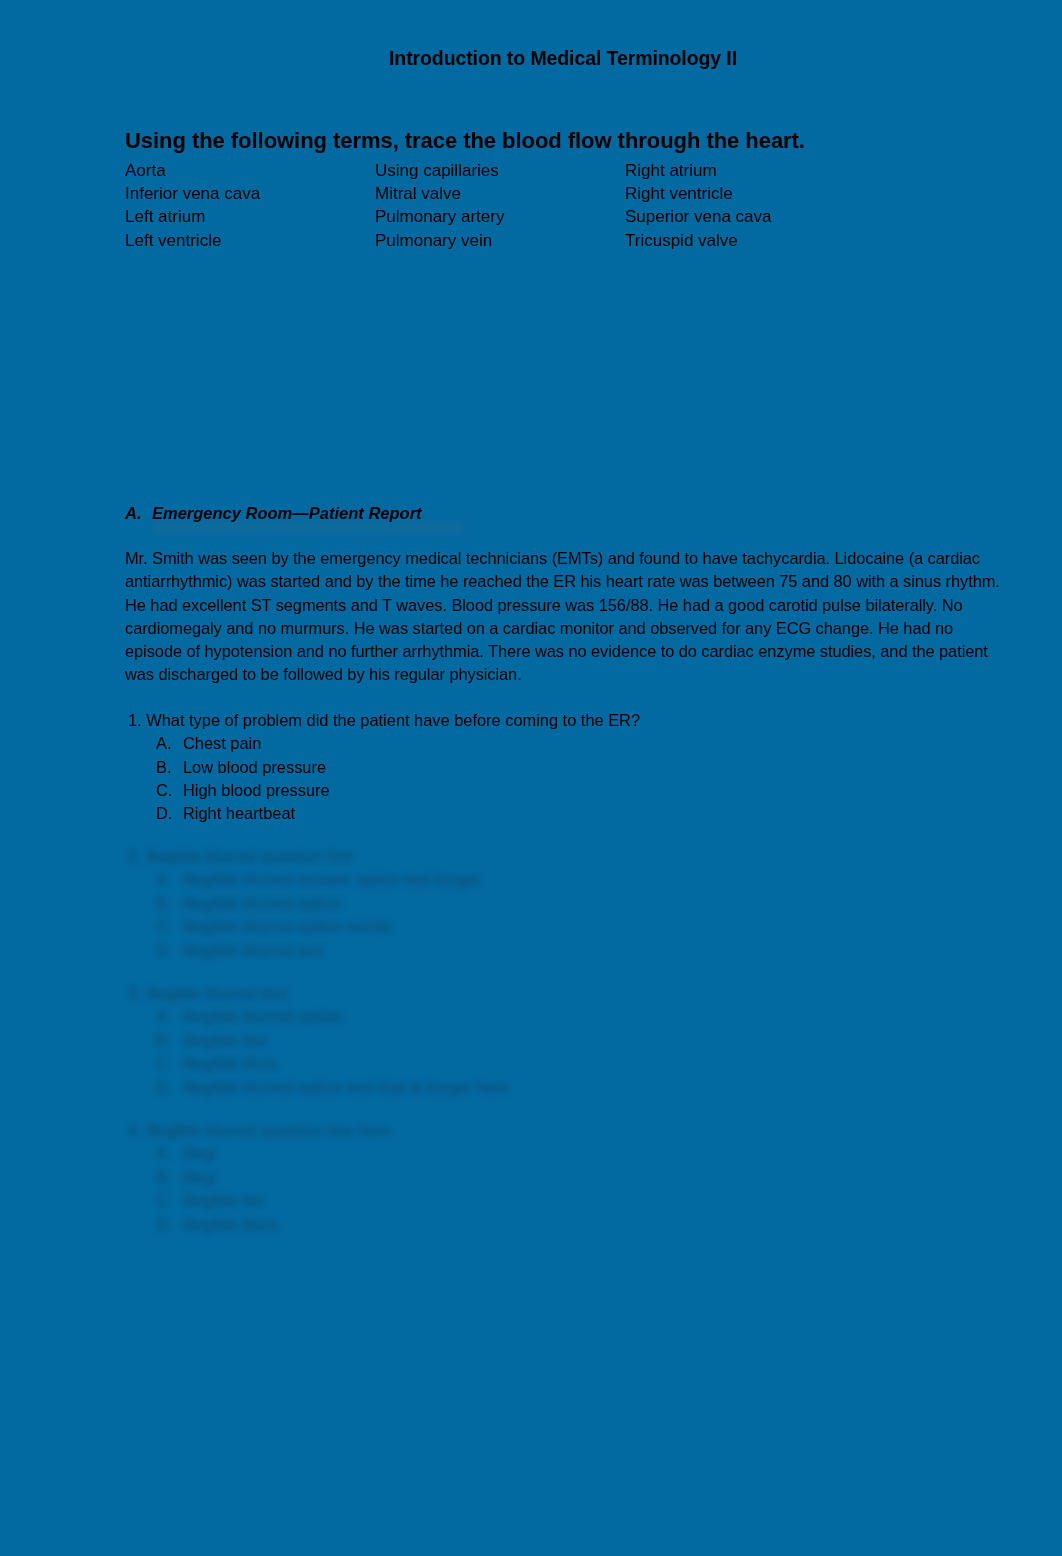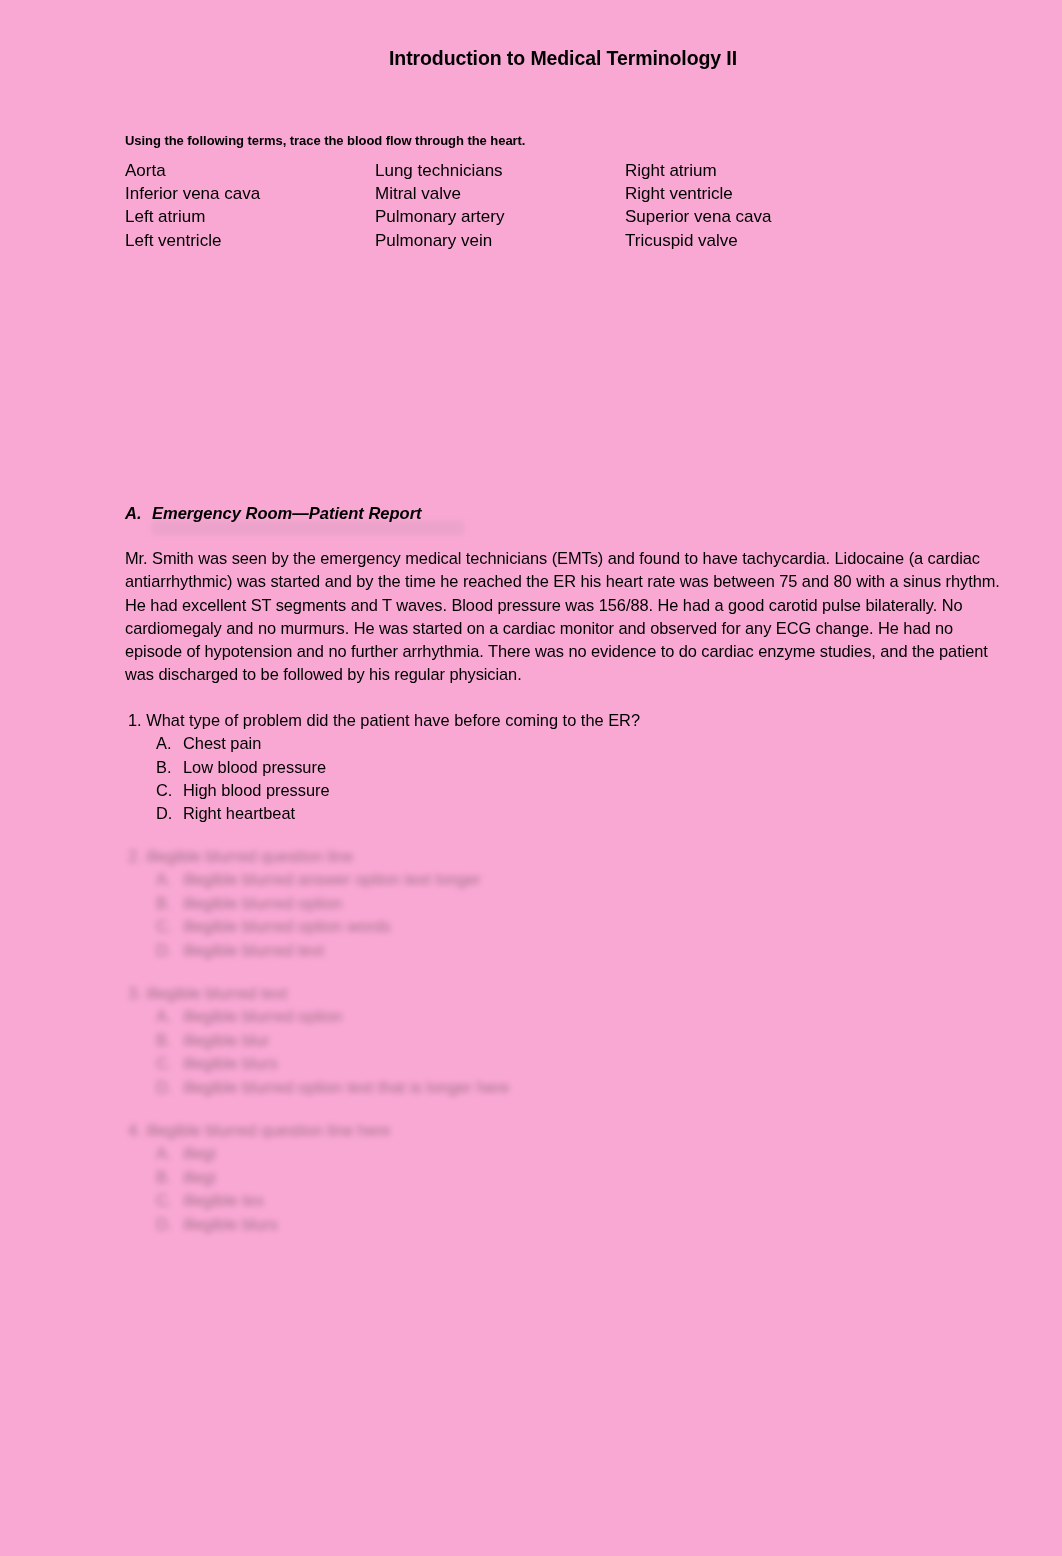--- a/index.html
+++ b/index.html
@@ -15,21 +15,21 @@
     position: relative;
     font-family: "Liberation Sans", sans-serif;
     color: #000000;
     overflow: hidden;
   }
   .page {
     position: absolute;
     left: 0; top: 0;
     width: 1062px;
     height: 1556px;
-    background: #f9a8d4;
+    background: #0369a1;
   }
   .content {
     position: absolute;
     left: 125px;
     top: 44px;
     width: 876px;
   }
 
   
   .doc-title {
@@ -38,21 +38,21 @@
     font-size: 19.5px;
     line-height: 29.5px;
     letter-spacing: -0.1px;
   }
   .doc-title .line { display: block; }
 
   
   .instruction {
     margin-top: 56px;
     font-weight: bold;
-    font-size: 13px;
+    font-size: 22px;
     line-height: 22px;
     letter-spacing: -0.05px;
   }
 
   
   .terms {
     margin-top: 7px;
     display: grid;
     grid-template-columns: 250px 250px 250px;
     row-gap: 0px;
@@ -160,21 +160,21 @@
   <div class="content">
 
     <div class="doc-title">
       <span class="line">Introduction to Medical Terminology II</span>
     </div>
 
     <div class="instruction">Using the following terms, trace the blood flow through the heart.</div>
 
     <div class="terms">
       <div class="term">Aorta</div>
-      <div class="term">Lung technicians</div>
+      <div class="term">Using capillaries</div>
       <div class="term">Right atrium</div>
       <div class="term">Inferior vena cava</div>
       <div class="term">Mitral valve</div>
       <div class="term">Right ventricle</div>
       <div class="term">Left atrium</div>
       <div class="term">Pulmonary artery</div>
       <div class="term">Superior vena cava</div>
       <div class="term">Left ventricle</div>
       <div class="term">Pulmonary vein</div>
       <div class="term">Tricuspid valve</div>

